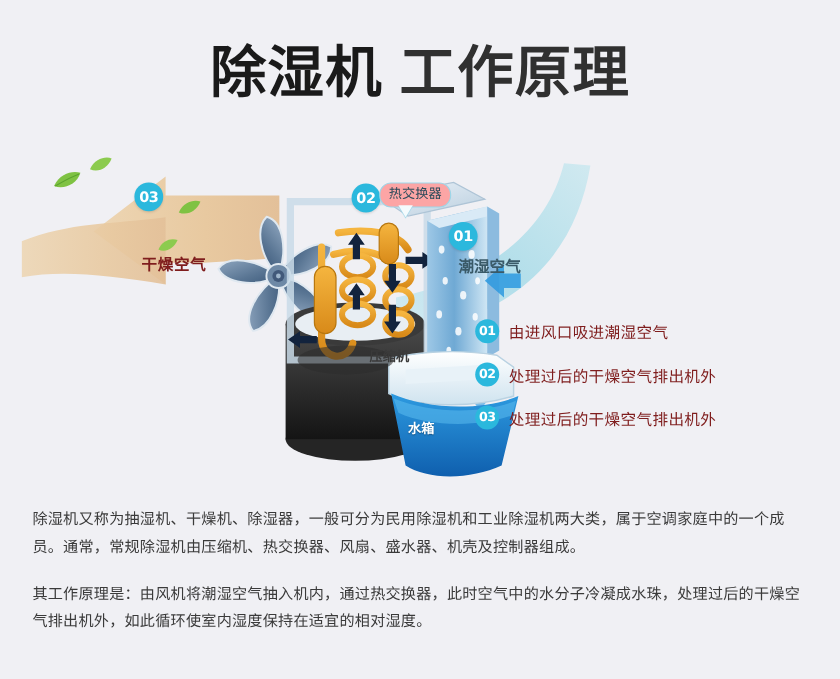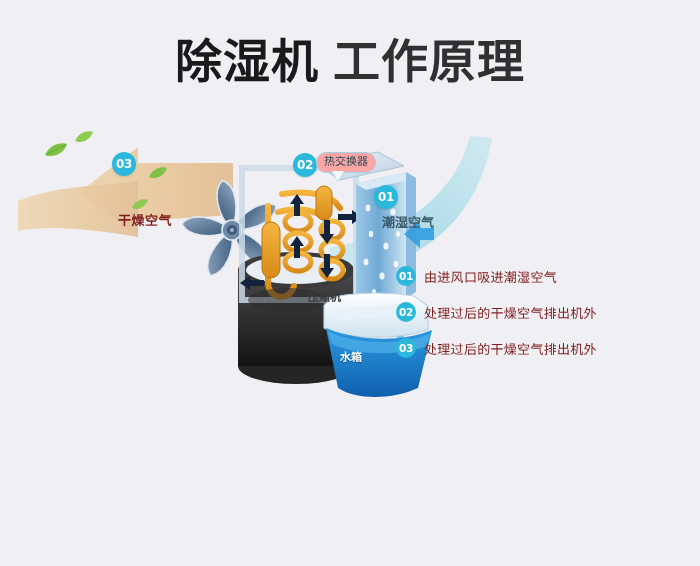--- a/index.html
+++ b/index.html
@@ -406,14 +406,18 @@
     <div class="step">
       <div class="step-badge">02</div>
       <div class="step-text">处理过后的干燥空气排出机外</div>
     </div>
     <div class="step">
       <div class="step-badge">03</div>
       <div class="step-text">处理过后的干燥空气排出机外</div>
     </div>
   </div>
 
+  <div class="copy">
+    <p class="para1">除湿机又称为抽湿机、干燥机、除湿器，一般可分为民用除湿机和工业除湿机两大类，属于空调家庭中的一个成员。通常，常规除湿机由压缩机、热交换器、风扇、盛水器、机壳及控制器组成。</p>
+    <p class="para2">其工作原理是：由风机将潮湿空气抽入机内，通过热交换器，此时空气中的水分子冷凝成水珠，处理过后的干燥空气排出机外，如此循环使室内湿度保持在适宜的相对湿度。</p>
+  </div>
 
 </div>
 
 </body></html>

